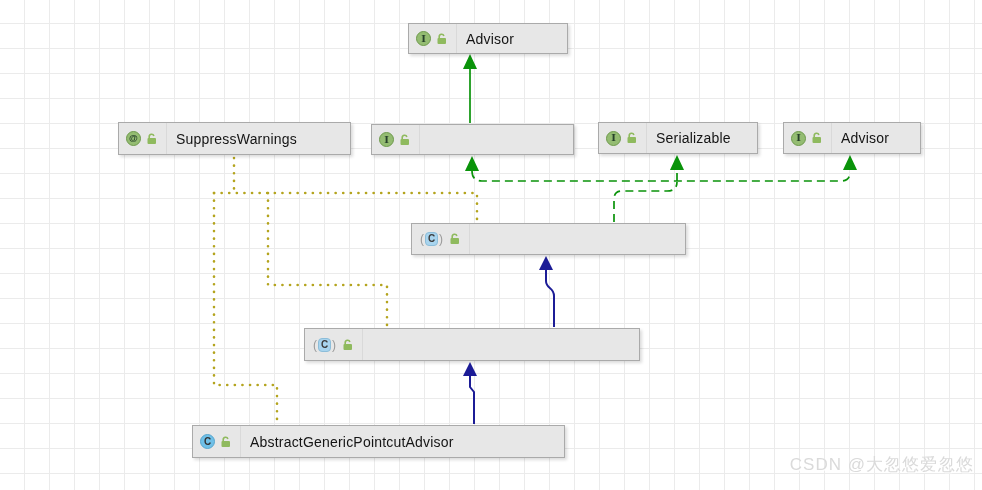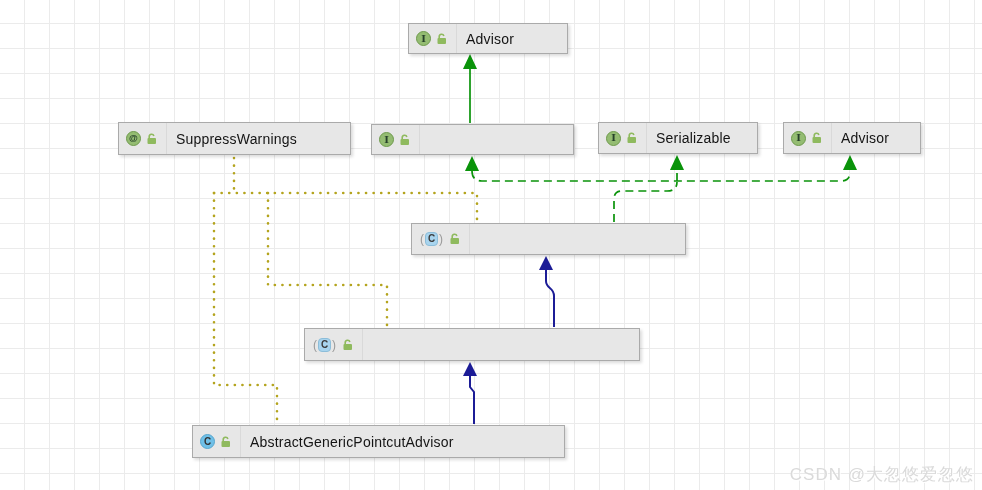--- a/index.html
+++ b/index.html
@@ -45,21 +45,21 @@
     font-family:"DejaVu Serif",serif;
   }
   .ic-annotation{font-size:9px;font-family:"Liberation Sans",sans-serif;}
   .ic-class{background:#6fc0e8;border:1px solid #58a6cd;color:#333;font-family:"Liberation Sans",sans-serif;}
   .ic-abstract{background:#a8d4ee;border:1px solid #8cbdd9;border-radius:4px;color:#3c3c3c;width:13px;height:14px;font-family:"Liberation Sans",sans-serif;}
   .ic-wrap{display:flex;align-items:center;flex:none;}
   .paren{color:#9a9a9a;font-size:12px;line-height:1;margin:0 1px;font-family:"Liberation Sans",sans-serif;}
   .lock{width:14px;height:14px;flex:none;display:flex;align-items:center;}
   #watermark{
     position:absolute;z-index:3;
-    right:8px;bottom:4px;
+    right:8px;bottom:14px;
     font-size:17px;color:#dadada;
     text-shadow:1px 1px 0 #ffffff;
     letter-spacing:1px;
     font-family:"Liberation Sans","DejaVu Sans",sans-serif;
     text-align:right;
   }
 </style>
 </head>
 <body>
 

